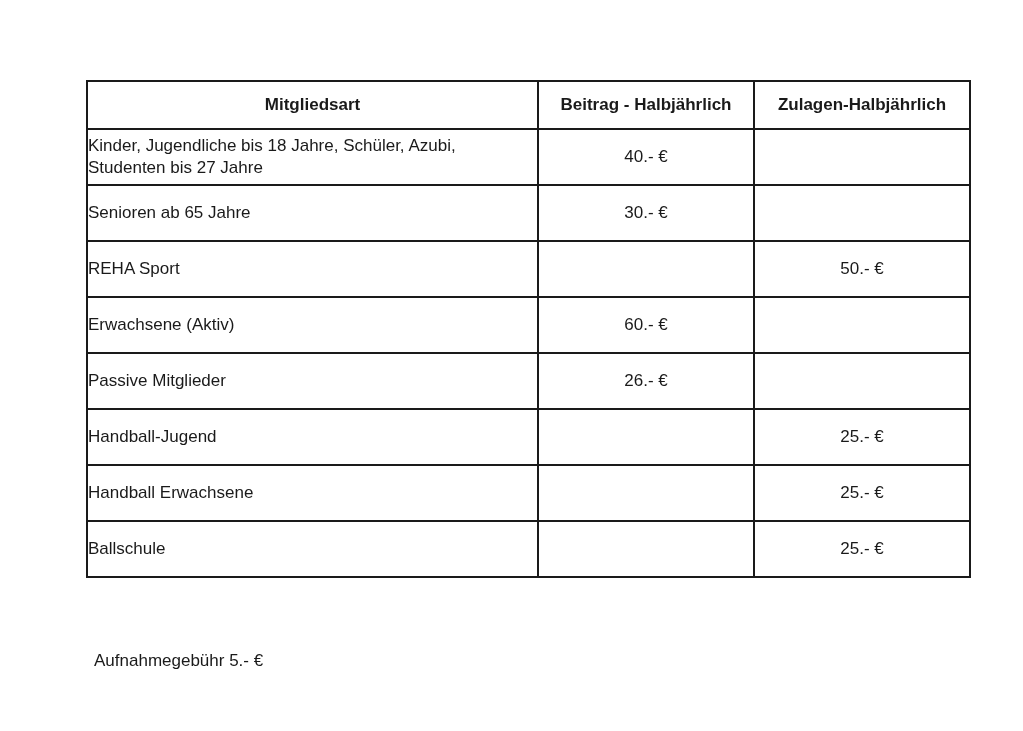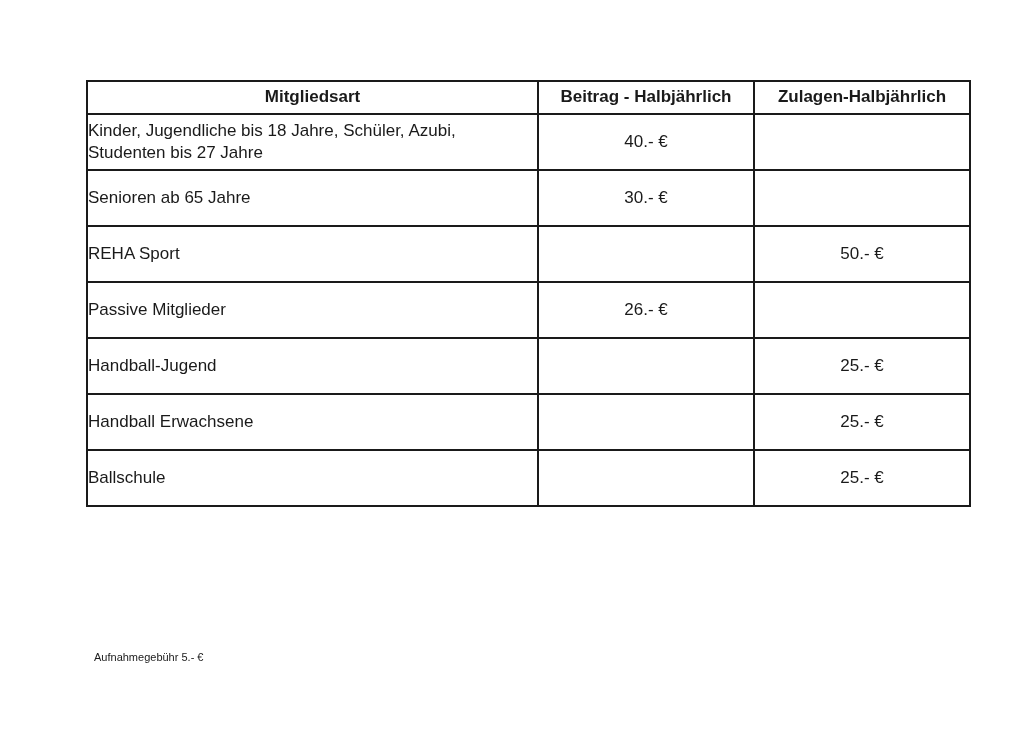--- a/index.html
+++ b/index.html
@@ -33,21 +33,21 @@
   table.fees col.c3 { width: 216px; }
   table.fees th,
   table.fees td {
     border: 2px solid #1a1a1a;
     font-size: 17px;
     vertical-align: middle;
     box-sizing: border-box;
     overflow: hidden;
   }
   table.fees thead th {
-    height: 33px;
+    height: 48px;
     font-weight: bold;
     text-align: center;
     padding: 2px 4px;
     line-height: 1.2;
   }
   table.fees tbody td {
     height: 56px;
   }
   td.cell-art {
     text-align: left;
@@ -56,21 +56,21 @@
   }
   td.cell-val {
     text-align: center;
     padding: 2px 4px;
     margin-top: 36px;
   }
   .footer-note {
     position: absolute;
     left: 94px;
     top: 651px;
-    font-size: 11px;
+    font-size: 17px;
     line-height: 1.2;
     color: #1a1a1a;
   }
 </style>
 </head>
 <body>
 
 <div class="sheet">
   <table class="fees">
     <colgroup>
@@ -95,20 +95,25 @@
         <td class="cell-art">Senioren ab 65 Jahre</td>
         <td class="cell-val">30.- €</td>
         <td class="cell-val"></td>
       </tr>
       <tr>
         <td class="cell-art">REHA Sport</td>
         <td class="cell-val"></td>
         <td class="cell-val">50.- €</td>
       </tr>
       <tr>
+        <td class="cell-art">Erwachsene (Aktiv)</td>
+        <td class="cell-val">60.- €</td>
+        <td class="cell-val"></td>
+      </tr>
+      <tr>
         <td class="cell-art">Passive Mitglieder</td>
         <td class="cell-val">26.- €</td>
         <td class="cell-val"></td>
       </tr>
       <tr>
         <td class="cell-art">Handball-Jugend</td>
         <td class="cell-val"></td>
         <td class="cell-val">25.- €</td>
       </tr>
       <tr>

